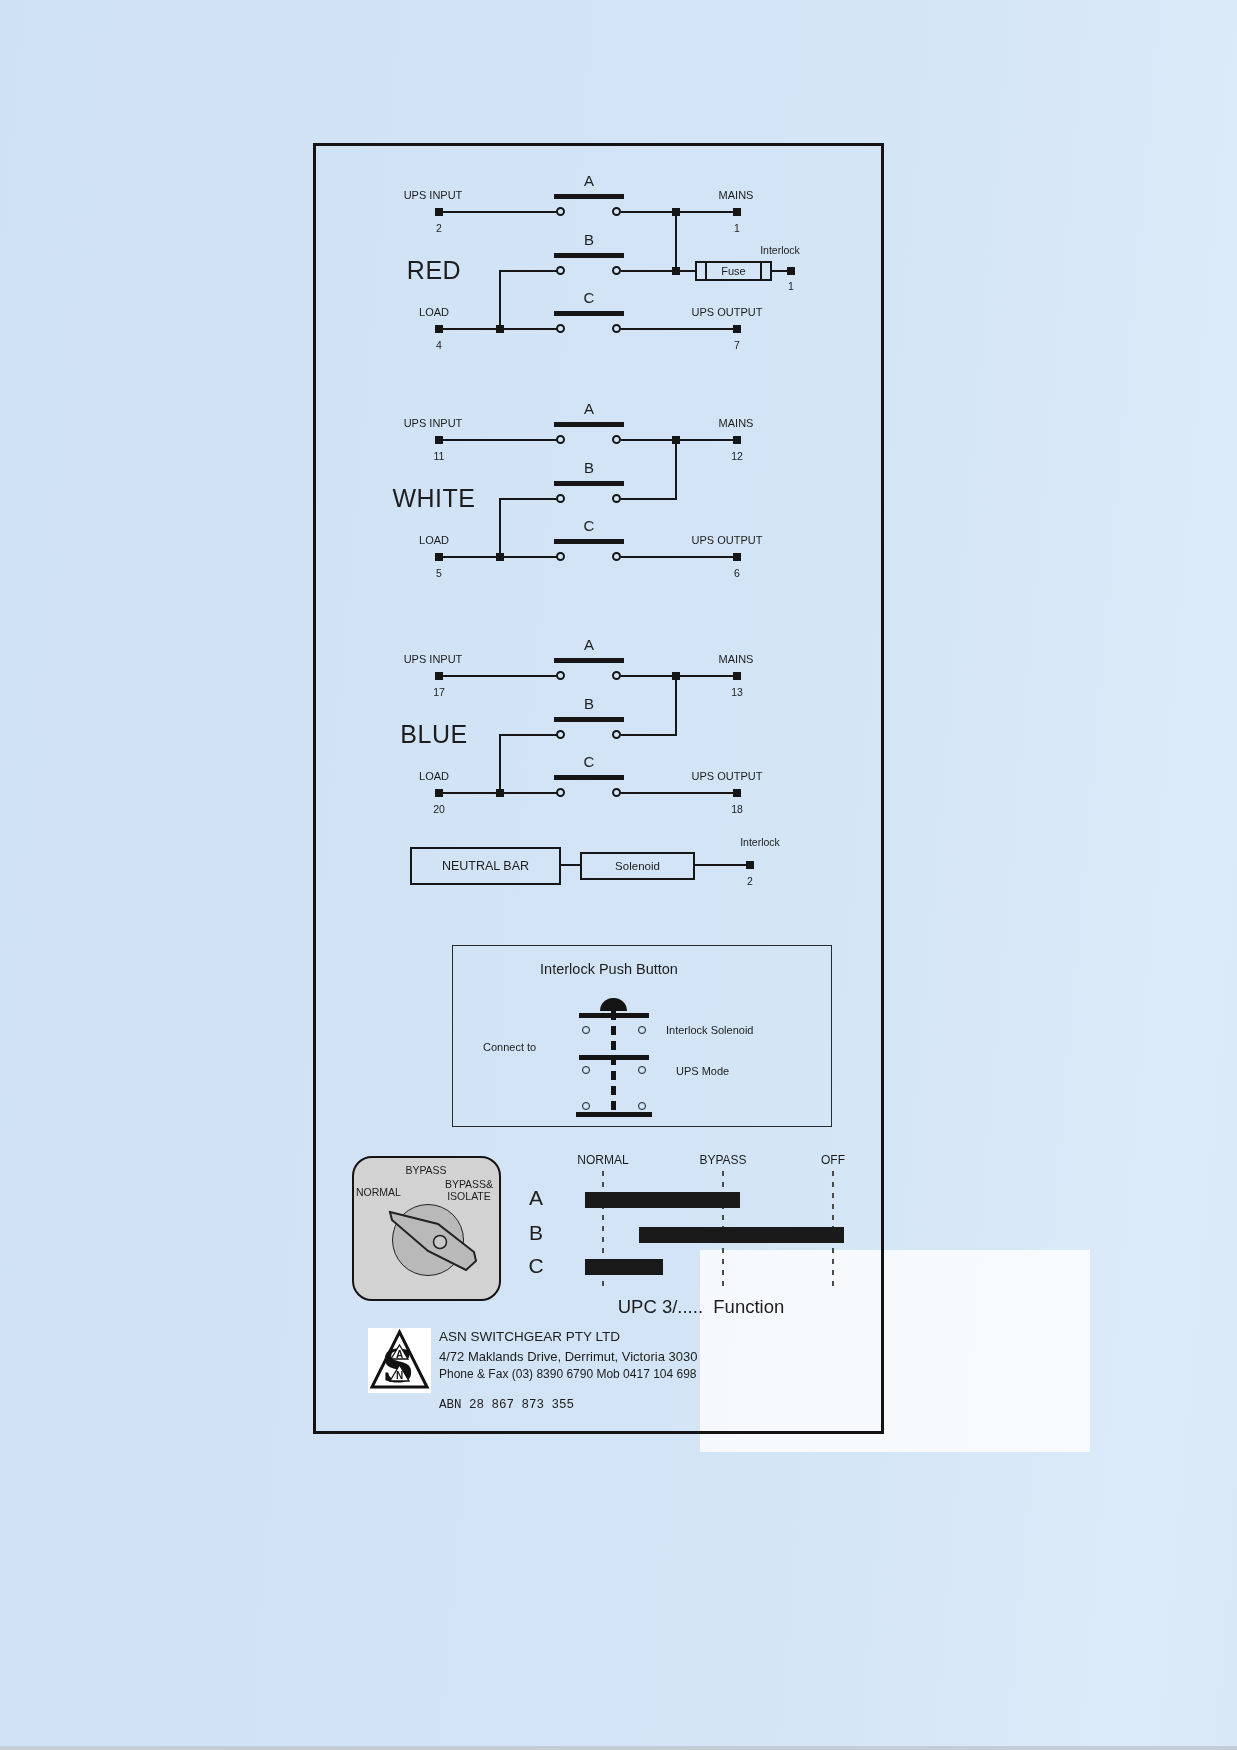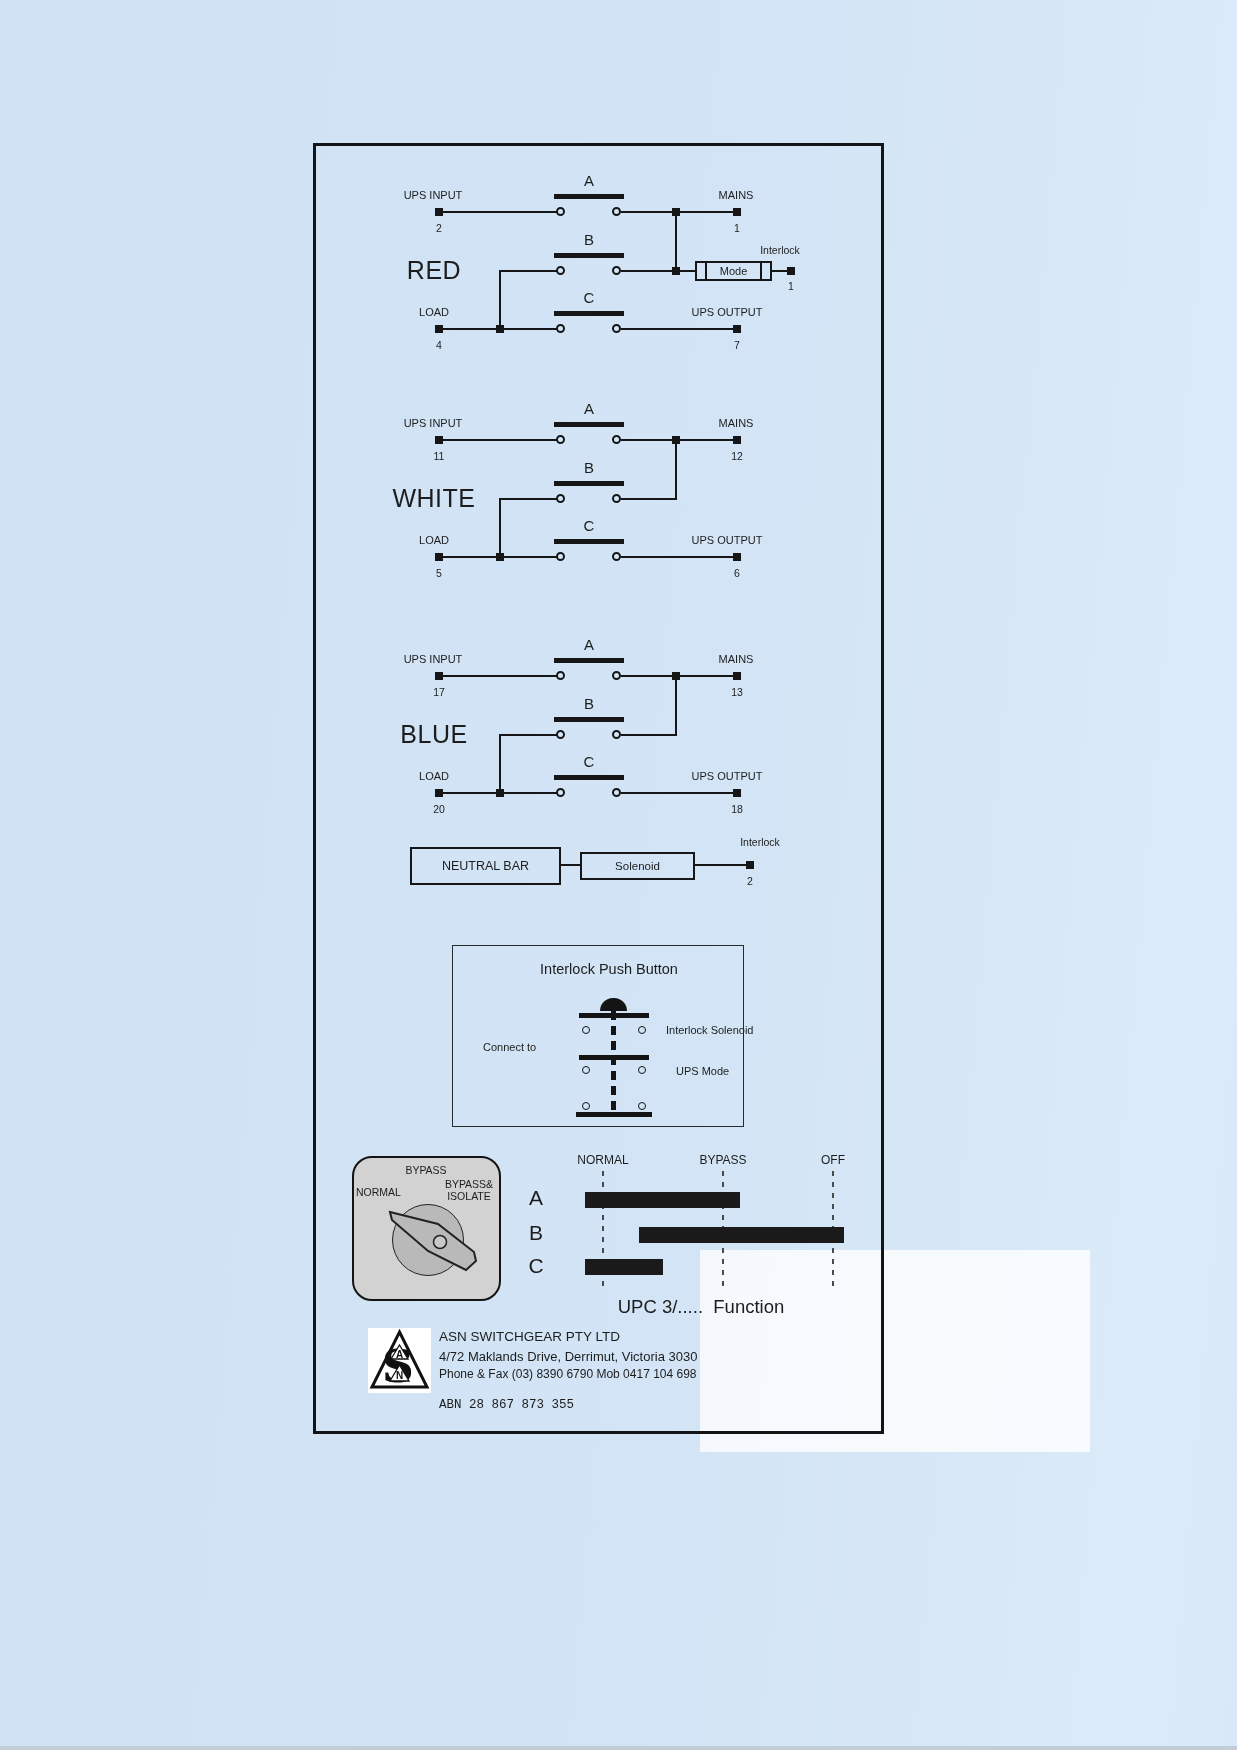--- a/index.html
+++ b/index.html
@@ -22,21 +22,21 @@
   .lbl{position:absolute;font-size:11px;text-align:center;white-space:nowrap;}
   .num{position:absolute;font-size:10.5px;text-align:center;}
   .phase{position:absolute;left:0;width:571px;height:215px;}
   .phase-name{position:absolute;left:38px;width:160px;text-align:center;font-size:25px;letter-spacing:.5px;}
   .fuse{position:absolute;left:379px;top:115px;width:77px;height:20px;border:2px solid #161616;
         box-sizing:border-box;text-align:center;font-size:11px;line-height:16px;}
   .fuse-cap{position:absolute;top:0;width:2px;height:100%;background:#161616;}
   .outline-box{position:absolute;border:2px solid #161616;box-sizing:border-box;
                display:flex;align-items:center;justify-content:center;}
   
-  #pb-box{position:absolute;left:136px;top:799px;width:292px;height:182px;border:1.5px solid #2a2a2a;box-sizing:border-box;}
+  #pb-box{position:absolute;left:136px;top:799px;width:380px;height:182px;border:1.5px solid #2a2a2a;box-sizing:border-box;}
   .pb-bar{position:absolute;height:5px;background:#141414;}
   .pb-stem{position:absolute;width:5px;background:repeating-linear-gradient(180deg,#141414 0 9px,transparent 9px 15px);}
   .pb-cap{position:absolute;background:#141414;border-radius:14px 14px 0 0;}
   .pb-contact{position:absolute;width:8px;height:8px;border:1.6px solid #161616;border-radius:50%;
               background:transparent;box-sizing:border-box;}
   
   #rotary{position:absolute;left:36px;top:1010px;width:149px;height:145px;background:#d2d2d2;
           border:2.5px solid #141414;border-radius:20px;box-sizing:border-box;}
   #rotary .rlbl{position:absolute;font-size:10.5px;white-space:nowrap;}
   #knob{position:absolute;left:38px;top:46px;width:72px;height:72px;border-radius:50%;
@@ -83,21 +83,21 @@
       <div class="wire v" style="left:183px;top:124px;height:60px;"></div>
       <div class="wire h" style="left:183px;top:124px;width:58px;"></div>
       <div class="wire v" style="left:359px;top:66px;height:60px;"></div>
       <div class="wire h" style="left:305px;top:124px;width:74px;"></div>
       <div class="junc" style="left:356px;top:121px;"></div>
       <div class="contact" style="left:240px;top:120px;"></div>
       <div class="contact" style="left:296px;top:120px;"></div>
       <div class="fuse">
         <div class="fuse-cap" style="left:8px;"></div>
         <div class="fuse-cap" style="right:8px;"></div>
-        <span>Mode</span>
+        <span>Fuse</span>
       </div>
       <div class="wire h" style="left:456px;top:124px;width:15px;"></div>
       <div class="term" style="left:471px;top:121px;"></div>
       <div class="lbl" style="left:414px;top:98px;width:100px;font-size:10.5px;">Interlock</div>
       <div class="num" style="left:445px;top:134px;width:60px;">1</div>
 
       <div class="sw-letter" style="top:143px;">C</div>
       <div class="sw-bar" style="top:165px;"></div>
       <div class="lbl" style="left:58px;top:160px;width:120px;">LOAD</div>
       <div class="lbl" style="left:351px;top:160px;width:120px;">UPS OUTPUT</div>

